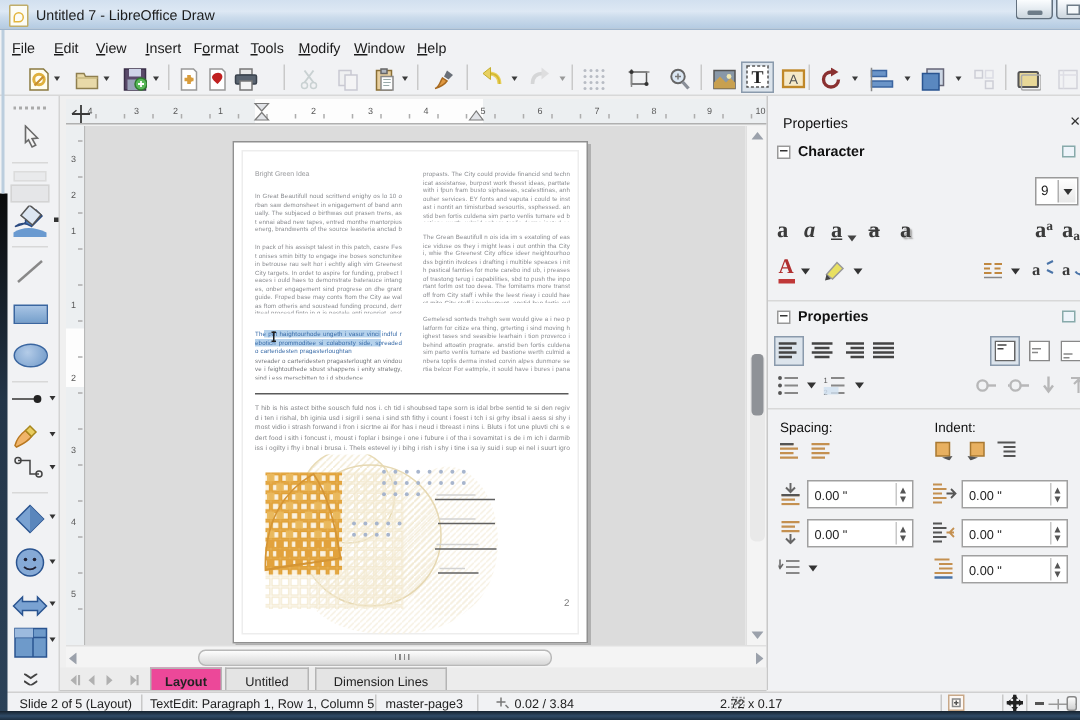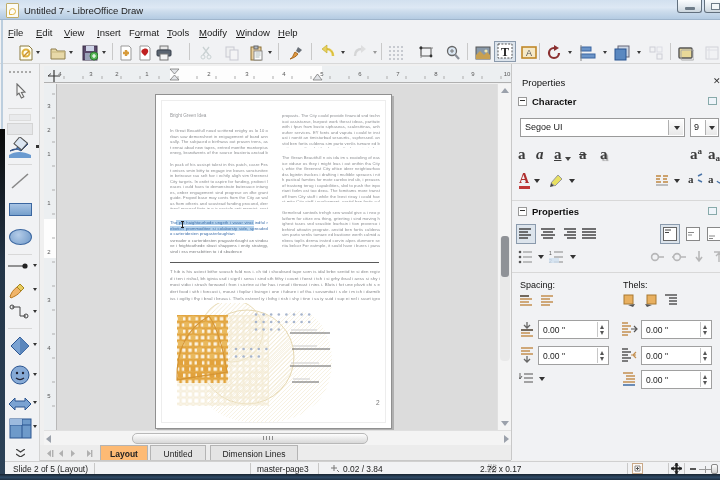--- a/index.html
+++ b/index.html
@@ -491,25 +491,20 @@
     </svg>
 </div>
 
 <div class="abs" id="sidebar">
   <div class="abs" style="left:10px;top:13px;font-weight:normal;font-size:9.5px;color:#111">Properties</div>
   <div class="abs" style="left:201px;top:12px;font-size:9px;color:#333">✕</div>
   <div class="abs" style="left:6px;top:33px;width:9px;height:9px;border:1px solid #999;background:#fff"></div>
   <div class="abs" style="left:8px;top:36px;width:5px;height:1px;background:#333"></div>
   <div class="sectionhdr" style="left:20px;top:32px">Character</div>
   <div class="abs" style="left:196px;top:33px;width:9px;height:8px;border:1px solid #8aa;background:#eef4fa"></div>
-  <div class="combo" style="left:8px;top:54px;width:165px;height:19px">
-      <span style="position:absolute;left:4px;top:3px">Segoe UI</span>
-      <div class="combobtn"></div>
-      <div class="cardrop" style="right:4px;top:7px"></div>
-    </div>
   <div class="combo" style="left:178px;top:54px;width:29px;height:19px">
       <span style="position:absolute;left:3px;top:3px">9</span>
       <div class="combobtn" style="width:12px"></div>
       <div class="cardrop" style="right:3px;top:7px"></div>
     </div>
   <div class="abs" style="left:6px;top:82px;width:200px;height:20px;font-family:'Liberation Serif',serif;font-weight:bold;font-size:15px;color:#3b3b3b">
     <span style="position:absolute;left:0px">a</span>
     <span style="position:absolute;left:18px;font-style:italic;font-weight:bold">a</span>
     <span style="position:absolute;left:36px;text-decoration:underline">a</span>
     <span style="position:absolute;left:61px;text-decoration:line-through">a</span>
@@ -600,21 +595,21 @@
       </svg>
     <svg class="abs" style="left:176px;top:2px" width="14" height="14" viewBox="0 0 14 14" opacity="0.55">
         <path d="M7 1v9M4 7l3 4 3-4" fill="none" stroke="#888" stroke-width="1.6"></path>
       </svg>
     <svg class="abs" style="left:196px;top:2px" width="14" height="14" viewBox="0 0 14 14" opacity="0.55">
         <path d="M2 2h10M7 2v10M4 6l3-3 3 3" fill="none" stroke="#888" stroke-width="1.4"></path>
       </svg>
   </div>
   <div class="abs" style="left:0px;top:208px;width:209px;height:1px;background:#d8d8d8"></div>
   <div class="abs" style="left:8px;top:216px;color:#111">Spacing:</div>
-  <div class="abs" style="left:111px;top:216px;color:#111">Thels:</div>
+  <div class="abs" style="left:111px;top:216px;color:#111">Indent:</div>
   <svg class="abs" style="left:7px;top:230px" width="15" height="13" viewBox="0 0 15 13">
       <path d="M1 2h9M1 5h12M1 8h9M1 11h12" stroke="#c49050" stroke-width="1.5"></path>
       <path d="M1 2h9" stroke="#555" stroke-width="1.5"></path>
     </svg>
   <svg class="abs" style="left:28px;top:230px" width="15" height="13" viewBox="0 0 15 13">
       <path d="M1 2h12M1 5h9M1 8h12M1 11h9" stroke="#c49050" stroke-width="1.5"></path>
     </svg>
   <svg class="abs" style="left:111px;top:230px" width="15" height="13" viewBox="0 0 15 13">
       <rect x="1" y="1" width="9" height="9" fill="#e8b060" stroke="#a87830"></rect>
       <path d="M5 11l7-1-2 3z" fill="#555"></path>
@@ -691,28 +686,29 @@
 
 <div class="abs" id="tabbar">
   <svg class="abs" style="left:6px;top:5px" width="52" height="7" viewBox="0 0 52 7">
       <g fill="#b0b0b0">
         <path d="M5 0L1 3.5L5 7zM6 0v7h1.4V0z" transform="translate(0,0)"></path>
         <path d="M17 0l-4 3.5L17 7z"></path>
         <path d="M25 0l4 3.5L25 7z"></path>
         <path d="M41 0l4 3.5L41 7zM46.4 0v7H45V0z"></path>
       </g>
     </svg>
-  <div class="tab" style="left:60px;width:48px;background:#fdba74;font-weight:bold">Layout</div>
+  <div class="tab" style="left:60px;width:48px;background:#ec4899;font-weight:bold">Layout</div>
   <div class="tab" style="left:110px;width:56px">Untitled</div>
   <div class="tab" style="left:170px;width:88px">Dimension Lines</div>
 </div>
 
 <div class="abs" id="statusbar">
   <span class="abs" style="left:13px;top:2px">Slide 2 of 5 (Layout)</span>
   <div class="sep" style="left:94px"></div>
+  <span class="abs" style="left:100px;top:2px">TextEdit: Paragraph 1, Row 1, Column 5</span>
   <div class="sep" style="left:250px"></div>
   <span class="abs" style="left:257px;top:2px">master-page3</span>
   <div class="sep" style="left:318px"></div>
   <svg class="abs" style="left:330px;top:2px" width="10" height="9" viewBox="0 0 10 9">
       <path d="M1 4h6M4 1v6" stroke="#777"></path>
       <path d="M7 6l2 2" stroke="#777"></path>
     </svg>
   <span class="abs" style="left:343px;top:2px">0.02 / 3.84</span>
   <svg class="abs" style="left:487px;top:2px" width="11" height="9" viewBox="0 0 11 9">
       <rect x="1" y="1" width="8" height="7" fill="none" stroke="#999" stroke-dasharray="1.5 1"></rect>

